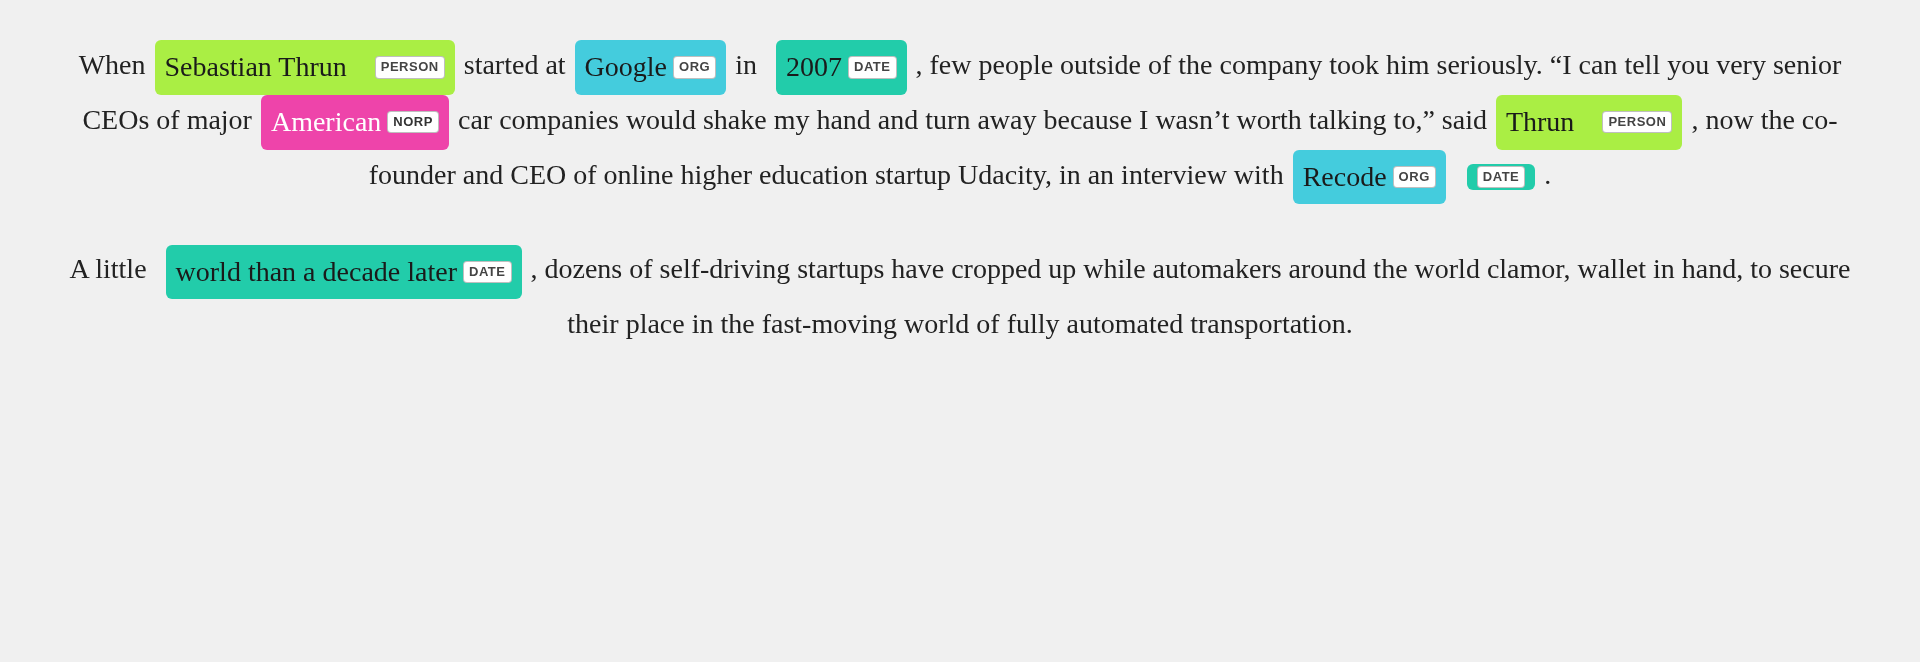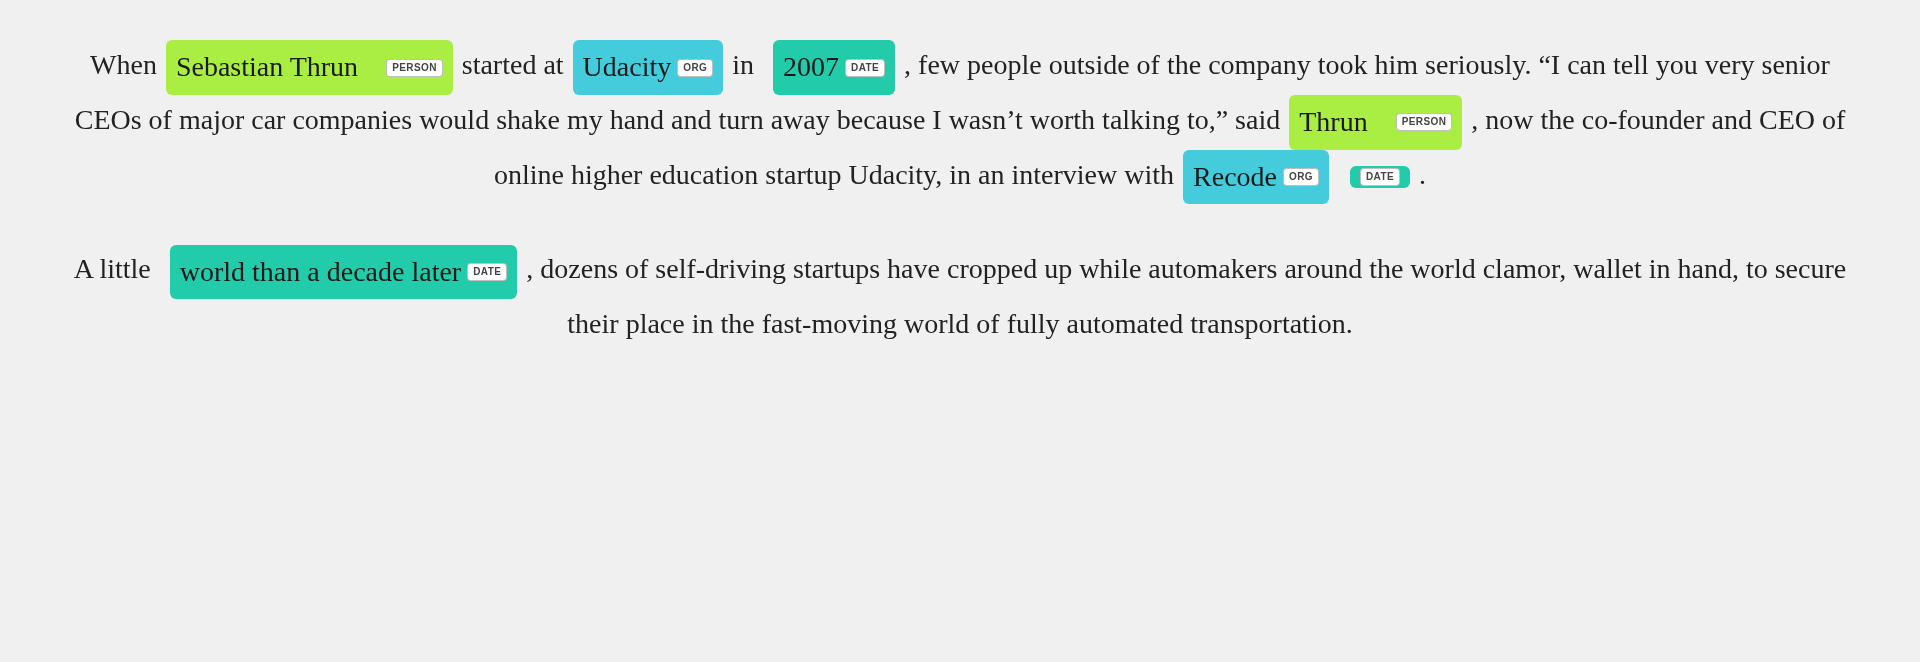--- a/index.html
+++ b/index.html
@@ -36,21 +36,21 @@
       padding: 2px 10px;
       font-weight: 500;
       vertical-align: middle;
       margin: 0 2px;
     }
 
     .entity-label {
       display: inline-block;
       border: 1.5px solid rgba(0,0,0,0.25);
       border-radius: 4px;
-      font-size: 10px;
+      font-size: 13px;
       font-weight: 700;
       padding: 1px 5px;
       letter-spacing: 0.04em;
       background: white;
       color: #444;
       vertical-align: middle;
       font-family: Arial, sans-serif;
       line-height: 1.4;
     }
 
@@ -85,29 +85,33 @@
 
 <div class="text-content">
   <div class="paragraph">
     <span>When </span>
     <span class="entity person">
       <span>Sebastian Thrun</span>
       <span class="entity-label">PERSON</span>
     </span>
     <span> started at </span>
     <span class="entity org">
-      <span>Udacity</span>
+      <span>Google</span>
       <span class="entity-label">ORG</span>
     </span>
     <span> in </span>
     <span class="entity date">
       <span>2007</span>
       <span class="entity-label">DATE</span>
     </span>
     <span>, few people outside of the company took him seriously. “I can tell you very senior CEOs of major </span>
+    <span class="entity norp">
+      <span>American</span>
+      <span class="entity-label">NORP</span>
+    </span>
     <span> car companies would shake my hand and turn away because I wasn’t worth talking to,” said </span>
     <span class="entity person">
       <span>Thrun</span>
       <span class="entity-label">PERSON</span>
     </span>
     <span>, now the co-founder and CEO of online higher education startup Udacity, in an interview with </span>
     <span class="entity org">
       <span>Recode</span>
       <span class="entity-label">ORG</span>
     </span>

